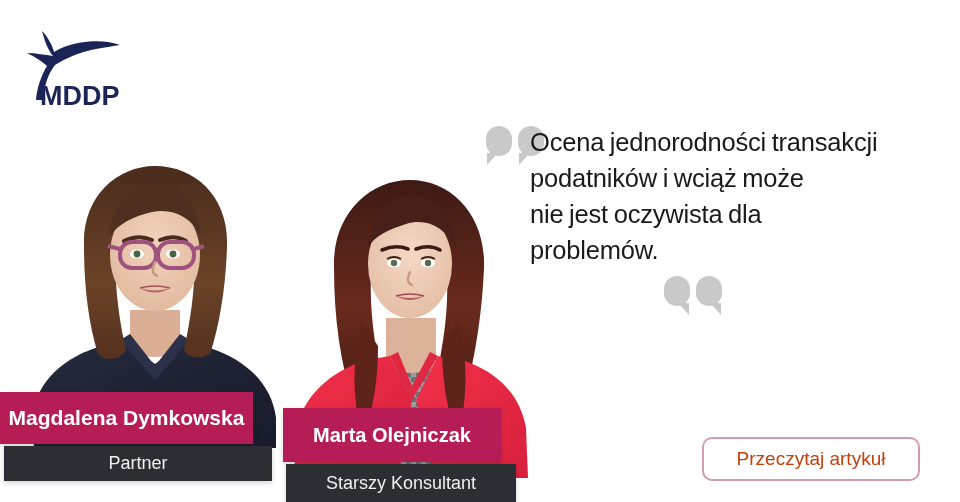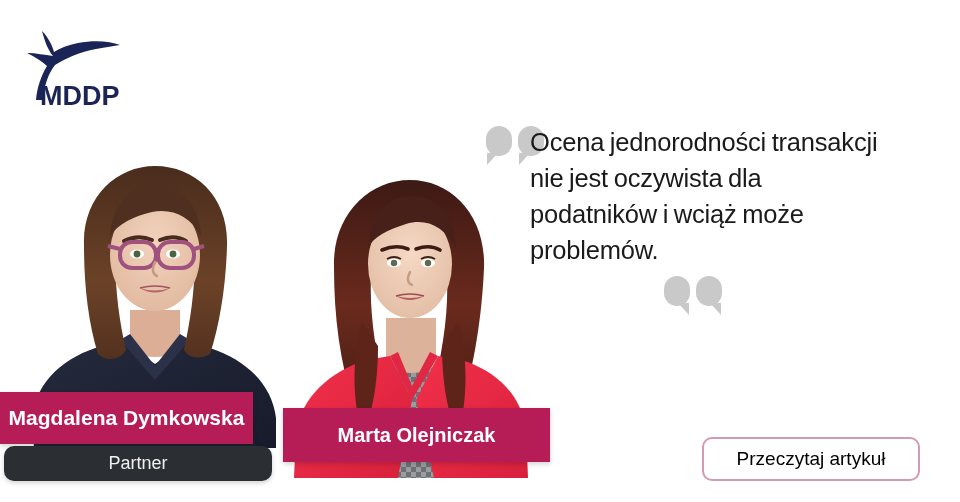--- a/index.html
+++ b/index.html
@@ -114,37 +114,37 @@
     color: #f0f0f0;
     font-weight: 400;
     display: flex;
     align-items: center;
     justify-content: center;
     box-shadow: 0 2px 5px rgba(0,0,0,0.18);
   }
 
   
   .plate-name-1 { left: 0px; top: 392px; width: 253px; height: 52px; font-size: 21px; }
-  .plate-role-1 { left: 4px; top: 446px; width: 268px; height: 35px; font-size: 18px; border-radius: 10px; }
-
-  
-  .plate-name-2 { left: 283px; top: 408px; width: 267px; height: 54px; font-size: 20px; }
+  .plate-role-1 { left: 4px; top: 446px; width: 268px; height: 35px; font-size: 18px; }
+
+  
+  .plate-name-2 { left: 283px; top: 408px; width: 218px; height: 54px; font-size: 20px; }
   .plate-role-2 { left: 286px; top: 464px; width: 230px; height: 38px; font-size: 18px; }
 
   
   .cta {
     position: absolute;
     left: 702px;
     top: 437px;
     width: 218px;
     height: 44px;
     border: 2px solid #d49ab3;
     border-radius: 10px;
     background: #ffffff;
-    color: #000000;
+    color: #c2410c;
     font-size: 19px;
     font-family: "Liberation Sans", sans-serif;
     display: flex;
     align-items: center;
     justify-content: center;
     cursor: pointer;
     box-sizing: border-box;
   }
 </style>
 </head>
@@ -273,37 +273,40 @@
       <path d="M172 190 C182 226, 182 268, 172 300 C162 286, 156 250, 156 214 Z" fill="#5e2419"></path>
     </svg>
   </div>
 
   <div class="quote-wrap">
     <div class="quote-open">
       <span class="qmark"></span><span class="qmark"></span>
     </div>
     <p class="quote-text">
       <span class="ln">Ocena jednorodności transakcji</span>
+      <span class="ln">podatników i wciąż może</span>
       <span class="ln">nie jest oczywista dla</span>
-      <span class="ln">podatników i wciąż może</span>
       <span class="ln">problemów.</span>
     </p>
     <div class="quote-close">
       <span class="qmark down"></span><span class="qmark down"></span>
     </div>
   </div>
 
   <div class="plate-name plate-name-1">
     <span>Magdalena Dymkowska</span>
   </div>
   <div class="plate-role plate-role-1">
     <span>Partner</span>
   </div>
 
   <div class="plate-name plate-name-2">
     <span>Marta Olejniczak</span>
   </div>
+  <div class="plate-role plate-role-2">
+    <span>Starszy Konsultant</span>
+  </div>
 
   <div class="cta">
     <span>Przeczytaj artykuł</span>
   </div>
 
 </div>
 
 </body></html>

